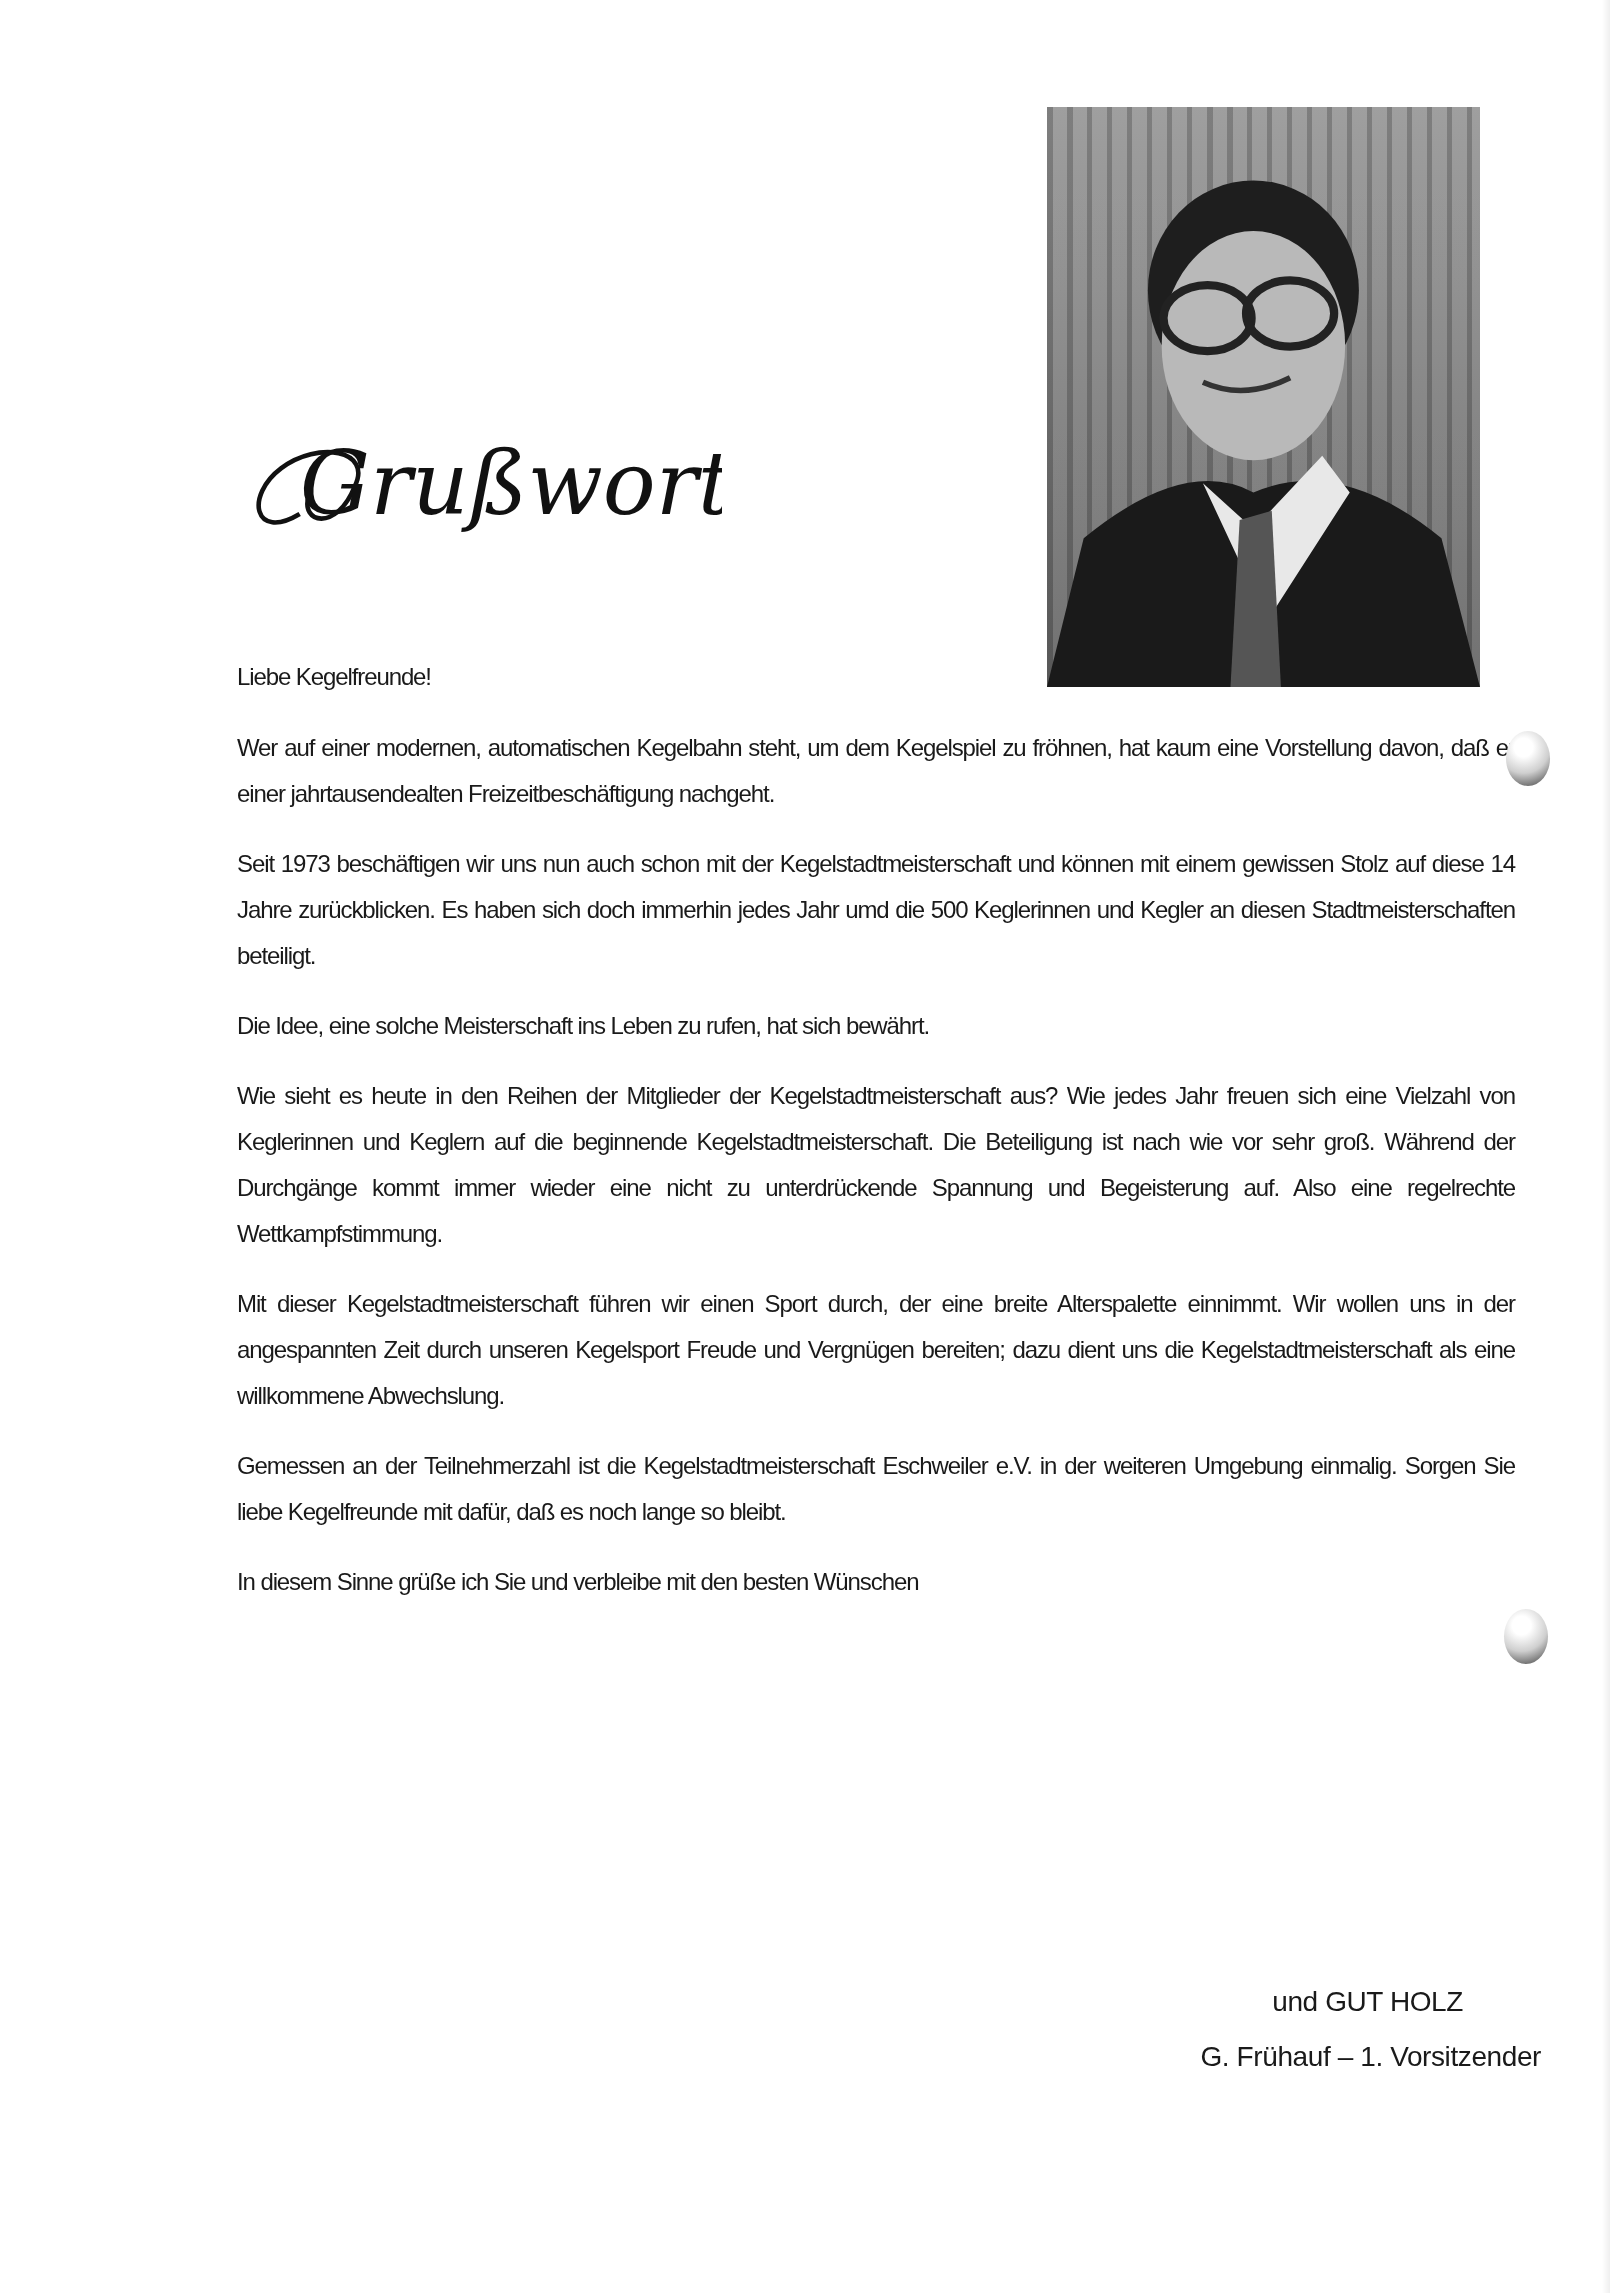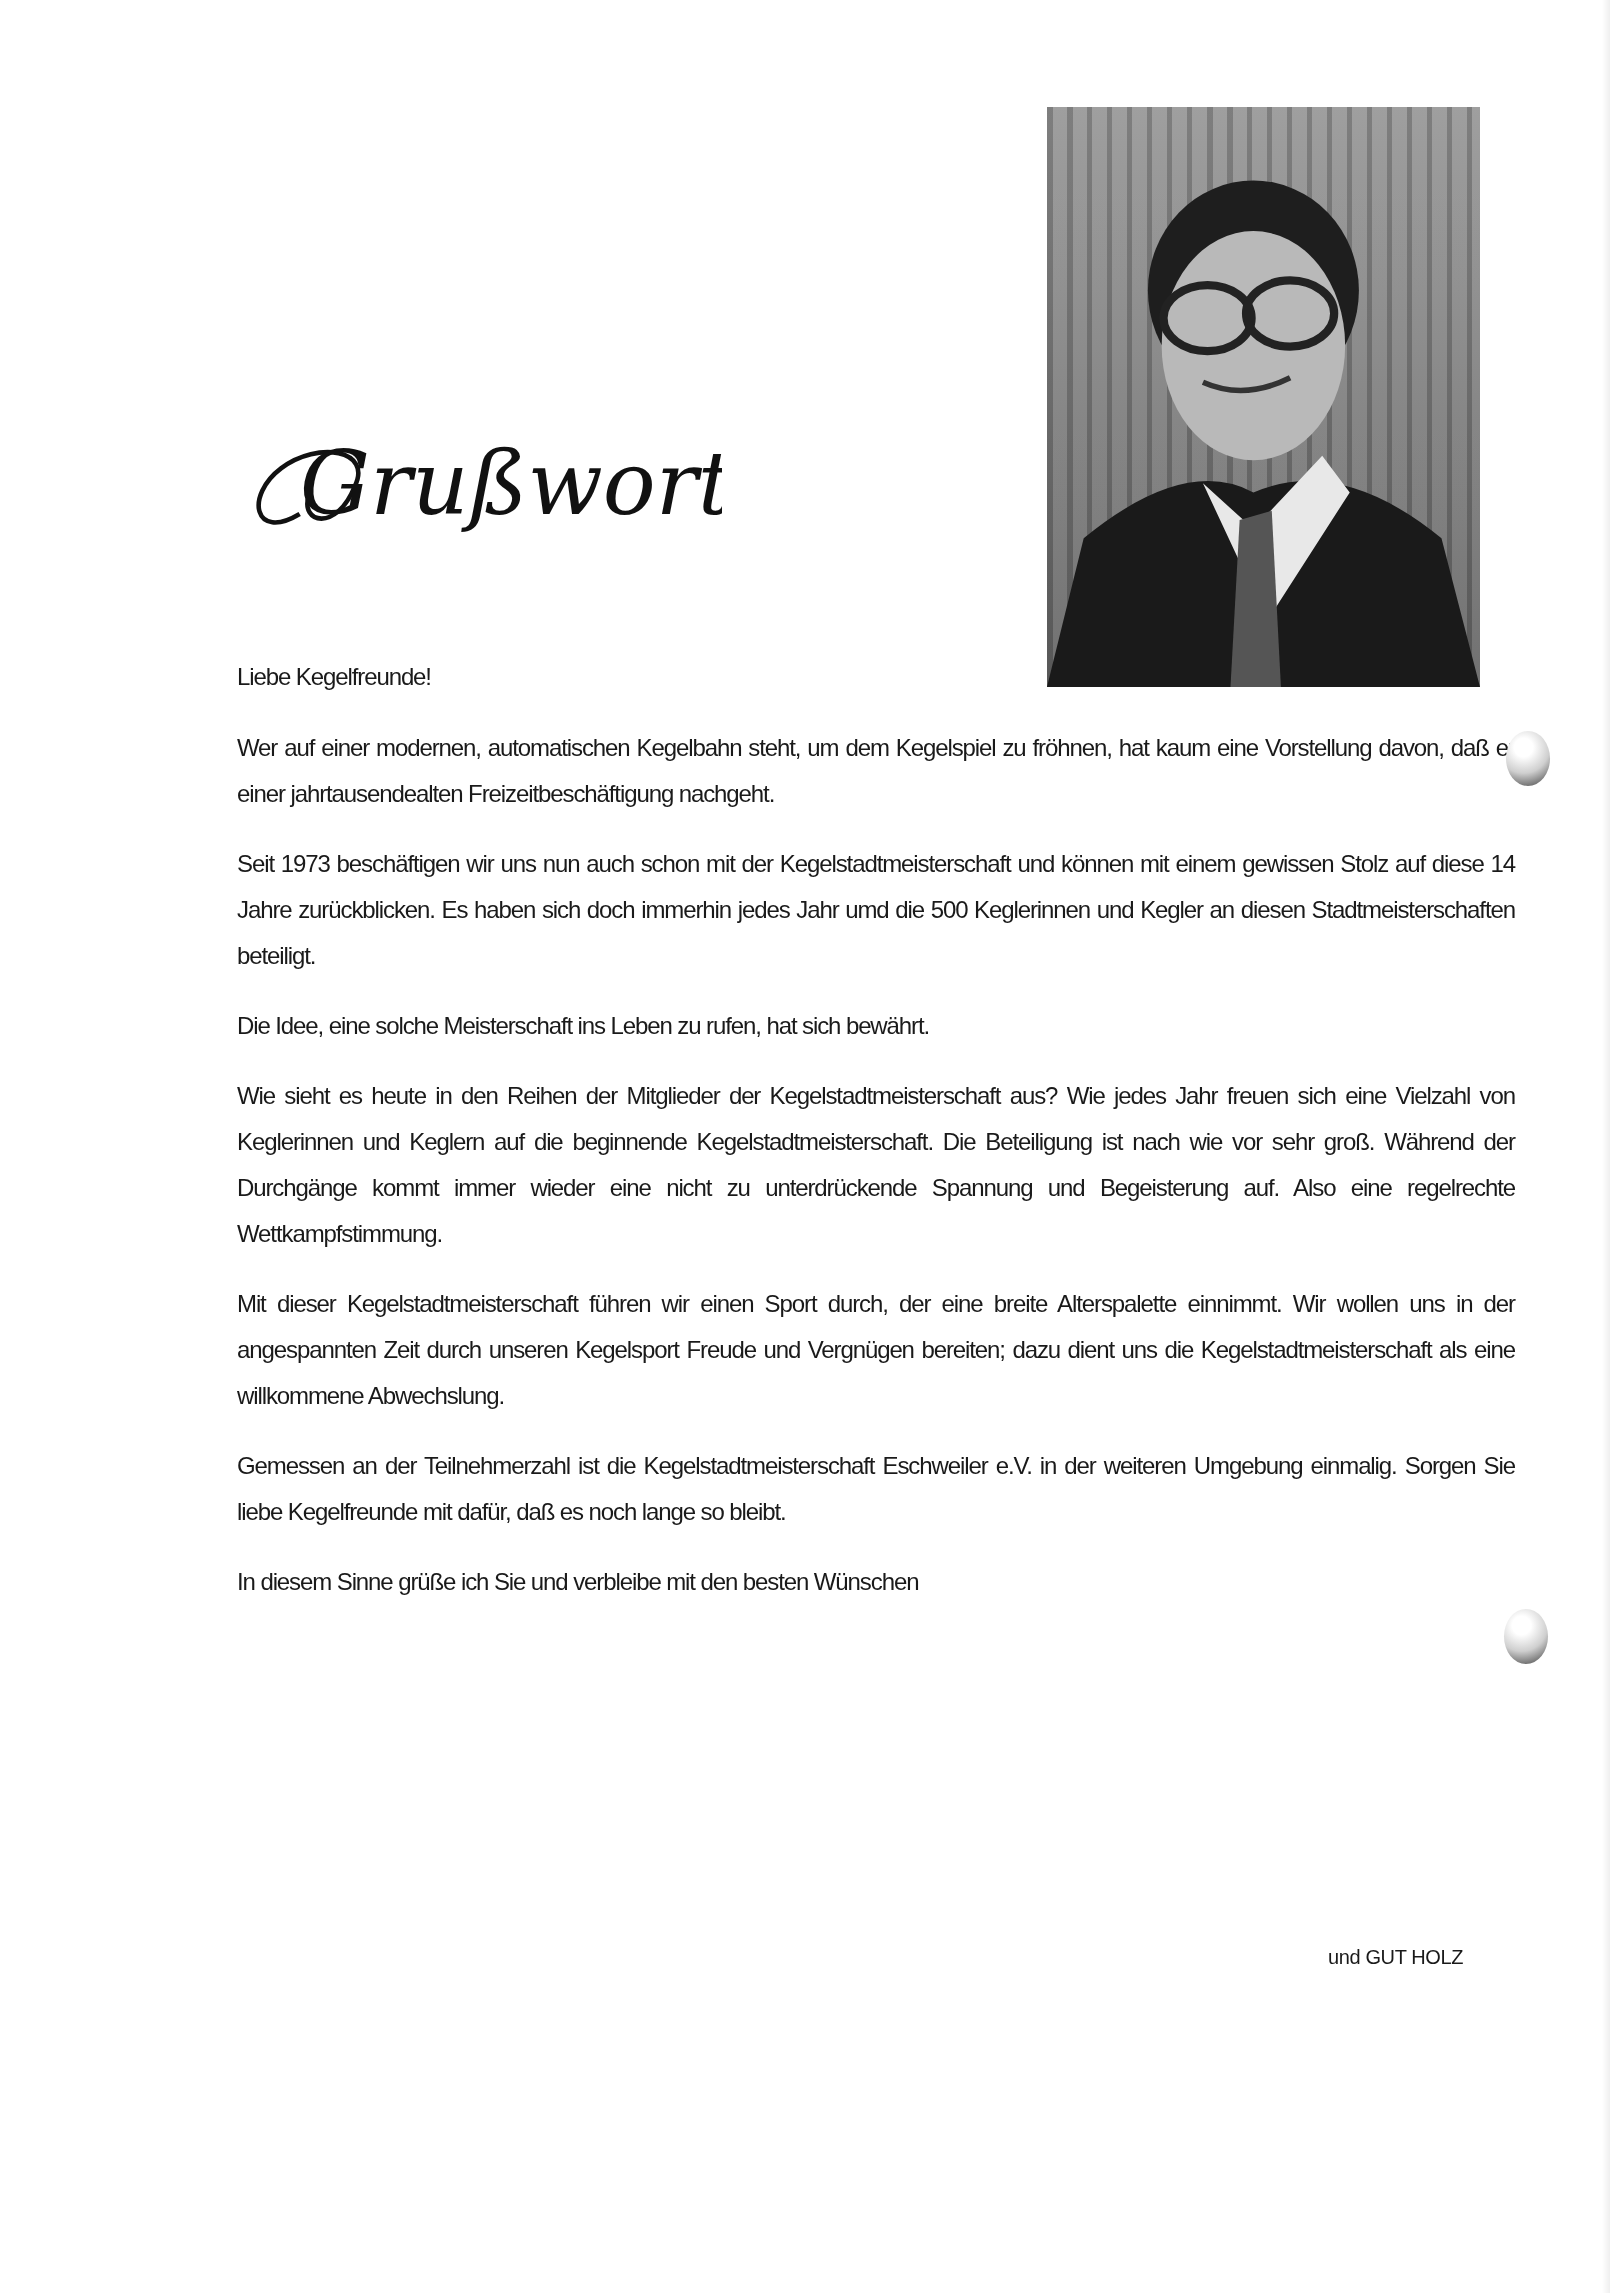--- a/index.html
+++ b/index.html
@@ -13,21 +13,21 @@
            background:
              repeating-linear-gradient(90deg, rgba(0,0,0,0.18) 0 5.5px, rgba(255,255,255,0.05) 5.5px 20px),
              linear-gradient(#9a9a9a, #6a6a6a);
            overflow: hidden; }
   .photo svg { position: absolute; left: 0; top: 0; width: 100%; height: 100%; }
   .text { position: absolute; left: 237px; width: 1278px; font-size: 24px; line-height: 46px;
           letter-spacing: -1.1px; transform-origin: left top; }
   .text p { margin: 0 0 24px 0; text-align: justify; }
   .greeting { top: 654px; }
   .body { top: 725px; }
-  .closing { position: absolute; top: 1930px; left: 1010px; width: 531px; font-size: 20px;
+  .closing { position: absolute; top: 1974px; left: 1010px; width: 531px; font-size: 28px;
              line-height: 55px; text-align: right; letter-spacing: -0.4px; }
   .closing div { margin: 0; }
   .closing .l1 { padding-right: 78px; }
   .ball { position: absolute; width: 44px; height: 55px; border-radius: 50%;
           background: radial-gradient(circle at 40% 30%, #ffffff 0 20%, #cfcfcf 55%, #3a3a3a 100%); }
   .ball1 { left: 1506px; top: 731px; }
   .ball2 { left: 1504px; top: 1609px; }
 </style>
 </head>
 <body>
@@ -63,17 +63,18 @@
   <p>Seit 1973 beschäftigen wir uns nun auch schon mit der Kegelstadtmeisterschaft und können mit einem gewissen Stolz auf diese 14 Jahre zurückblicken. Es haben sich doch immerhin jedes Jahr umd die 500 Keglerinnen und Kegler an diesen Stadtmeisterschaften beteiligt.</p>
   <p>Die Idee, eine solche Meisterschaft ins Leben zu rufen, hat sich bewährt.</p>
   <p>Wie sieht es heute in den Reihen der Mitglieder der Kegelstadtmeisterschaft aus? Wie jedes Jahr freuen sich eine Vielzahl von Keglerinnen und Keglern auf die beginnende Kegelstadtmeisterschaft. Die Beteiligung ist nach wie vor sehr groß. Während der Durchgänge kommt immer wieder eine nicht zu unterdrückende Spannung und Begeisterung auf. Also eine regelrechte Wettkampfstimmung.</p>
   <p>Mit dieser Kegelstadtmeisterschaft führen wir einen Sport durch, der eine breite Alterspalette einnimmt. Wir wollen uns in der angespannten Zeit durch unseren Kegelsport Freude und Vergnügen bereiten; dazu dient uns die Kegelstadtmeisterschaft als eine willkommene Abwechslung.</p>
   <p>Gemessen an der Teilnehmerzahl ist die Kegelstadtmeisterschaft Eschweiler e.V. in der weiteren Umgebung einmalig. Sorgen Sie liebe Kegelfreunde mit dafür, daß es noch lange so bleibt.</p>
   <p>In diesem Sinne grüße ich Sie und verbleibe mit den besten Wünschen</p>
 </div>
 
 <div class="closing">
   <div class="l1">und GUT HOLZ</div>
+  <div>G. Frühauf – 1. Vorsitzender</div>
 </div>
 
 <div class="ball ball1"></div>
 <div class="ball ball2"></div>
 
 
 </body></html>

